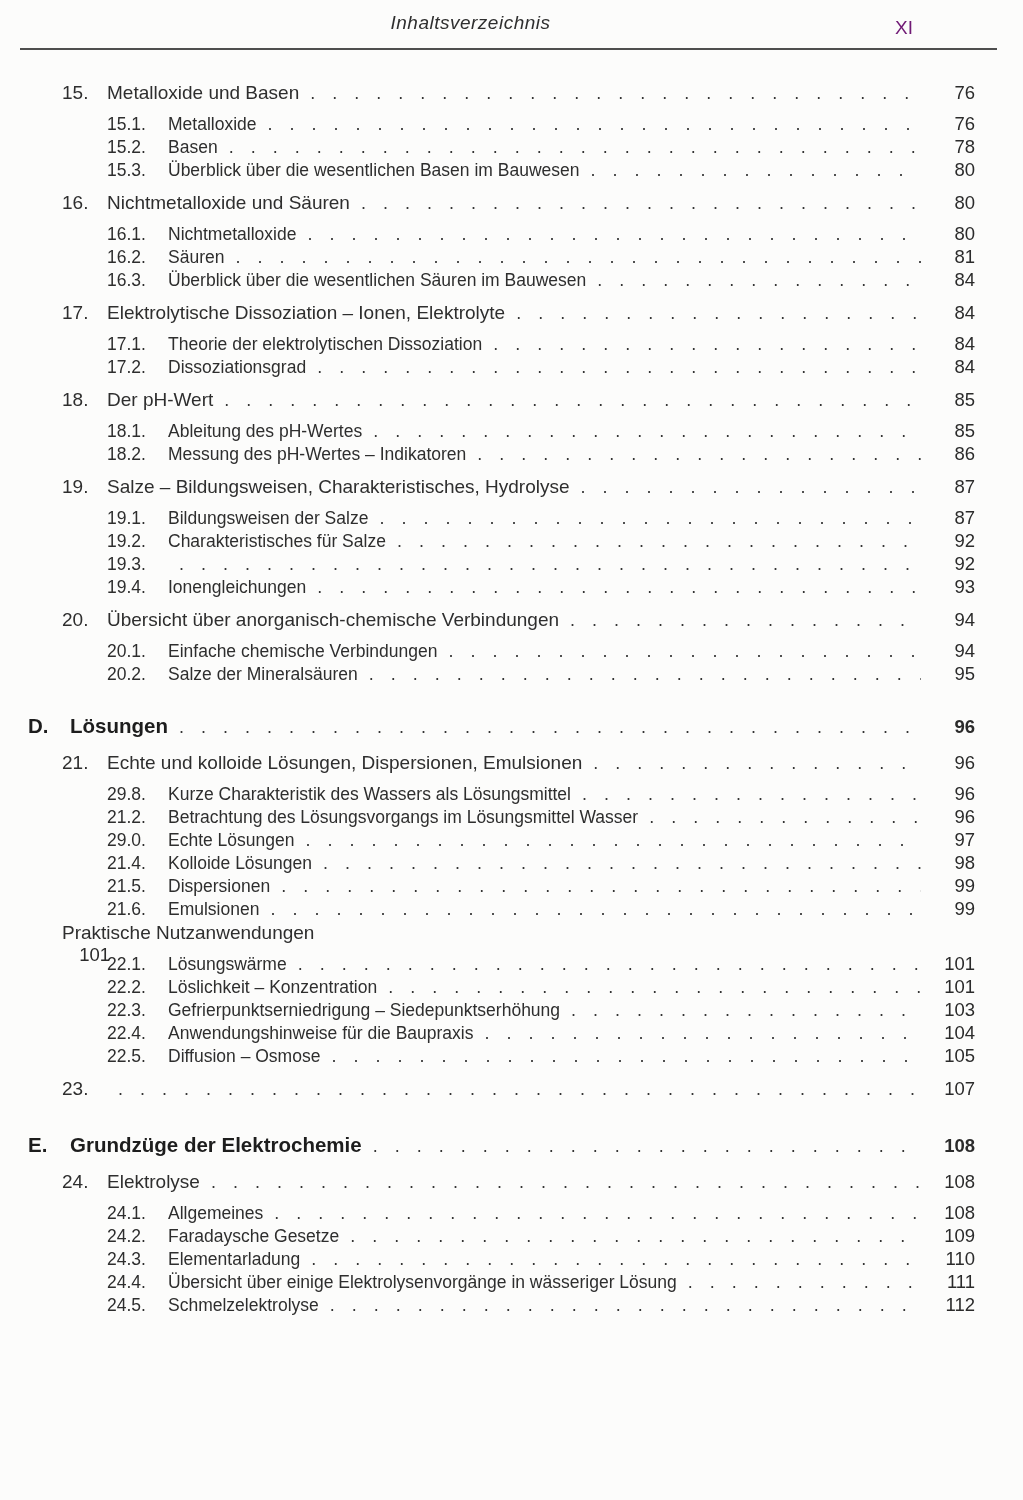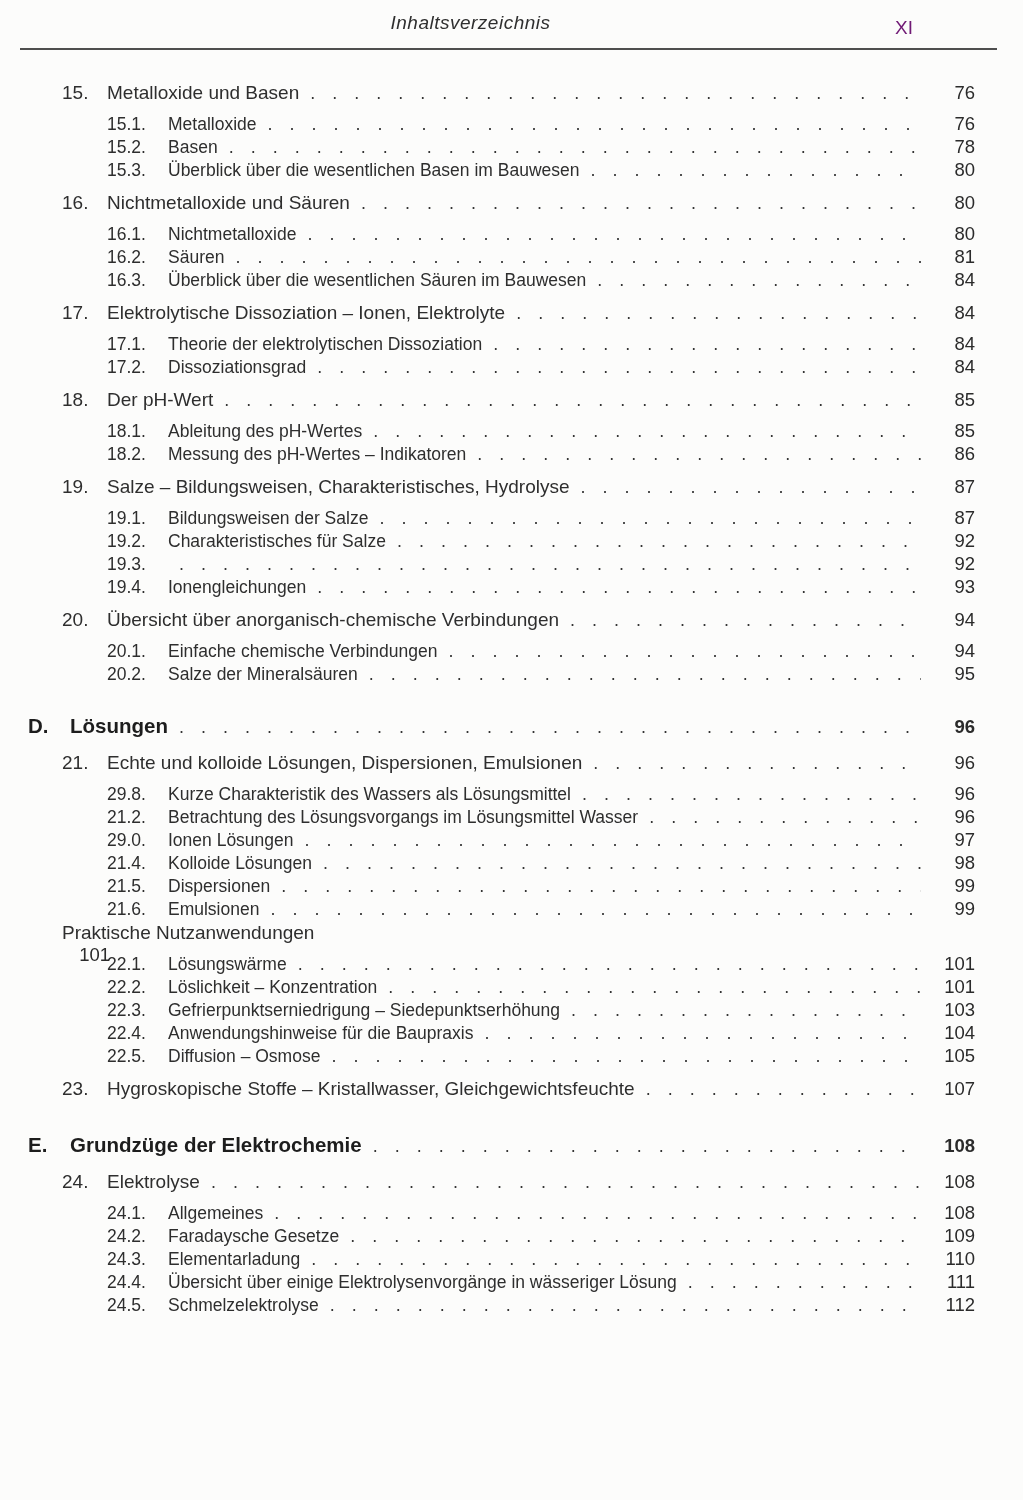--- a/index.html
+++ b/index.html
@@ -269,21 +269,21 @@
     <span class="page-num">96</span>
   </div>
       <div class="row level-sub">
     <span class="num">21.2.</span>
     <span class="title">Betrachtung des Lösungsvorgangs im Lösungsmittel Wasser</span>
     <span class="leader">................................................................................</span>
     <span class="page-num">96</span>
   </div>
       <div class="row level-sub">
     <span class="num">29.0.</span>
-    <span class="title">Ionen Lösungen</span>
+    <span class="title">Echte Lösungen</span>
     <span class="leader">................................................................................</span>
     <span class="page-num">97</span>
   </div>
       <div class="row level-sub">
     <span class="num">21.4.</span>
     <span class="title">Kolloide Lösungen</span>
     <span class="leader">................................................................................</span>
     <span class="page-num">98</span>
   </div>
       <div class="row level-sub">
@@ -329,21 +329,20 @@
     <span class="page-num">104</span>
   </div>
       <div class="row level-sub">
     <span class="num">22.5.</span>
     <span class="title">Diffusion – Osmose</span>
     <span class="leader">................................................................................</span>
     <span class="page-num">105</span>
   </div>
       <div class="row level-chapter">
     <span class="num">23.</span>
-    <span class="title">Hygroskopische Stoffe – Kristallwasser, Gleichgewichtsfeuchte</span>
     <span class="leader">................................................................................</span>
     <span class="page-num">107</span>
   </div>
       <div class="row level-part">
     <span class="num">E.</span>
     <span class="title">Grundzüge der Elektrochemie</span>
     <span class="leader">................................................................................</span>
     <span class="page-num">108</span>
   </div>
       <div class="row level-chapter">

